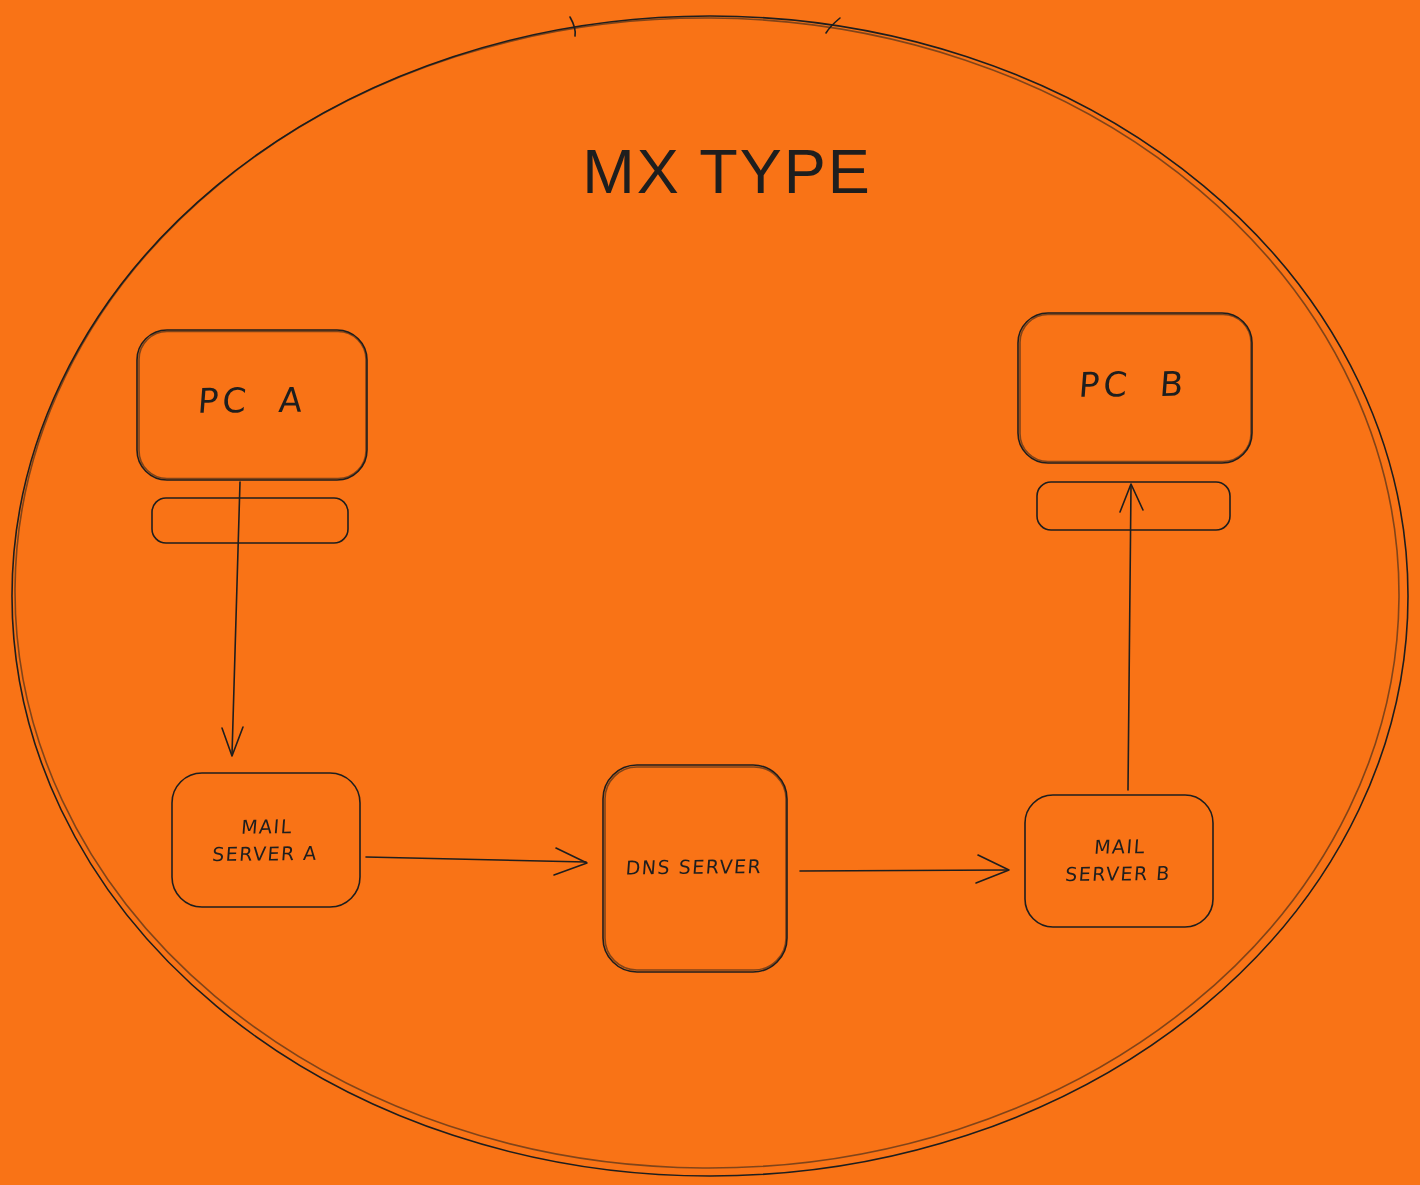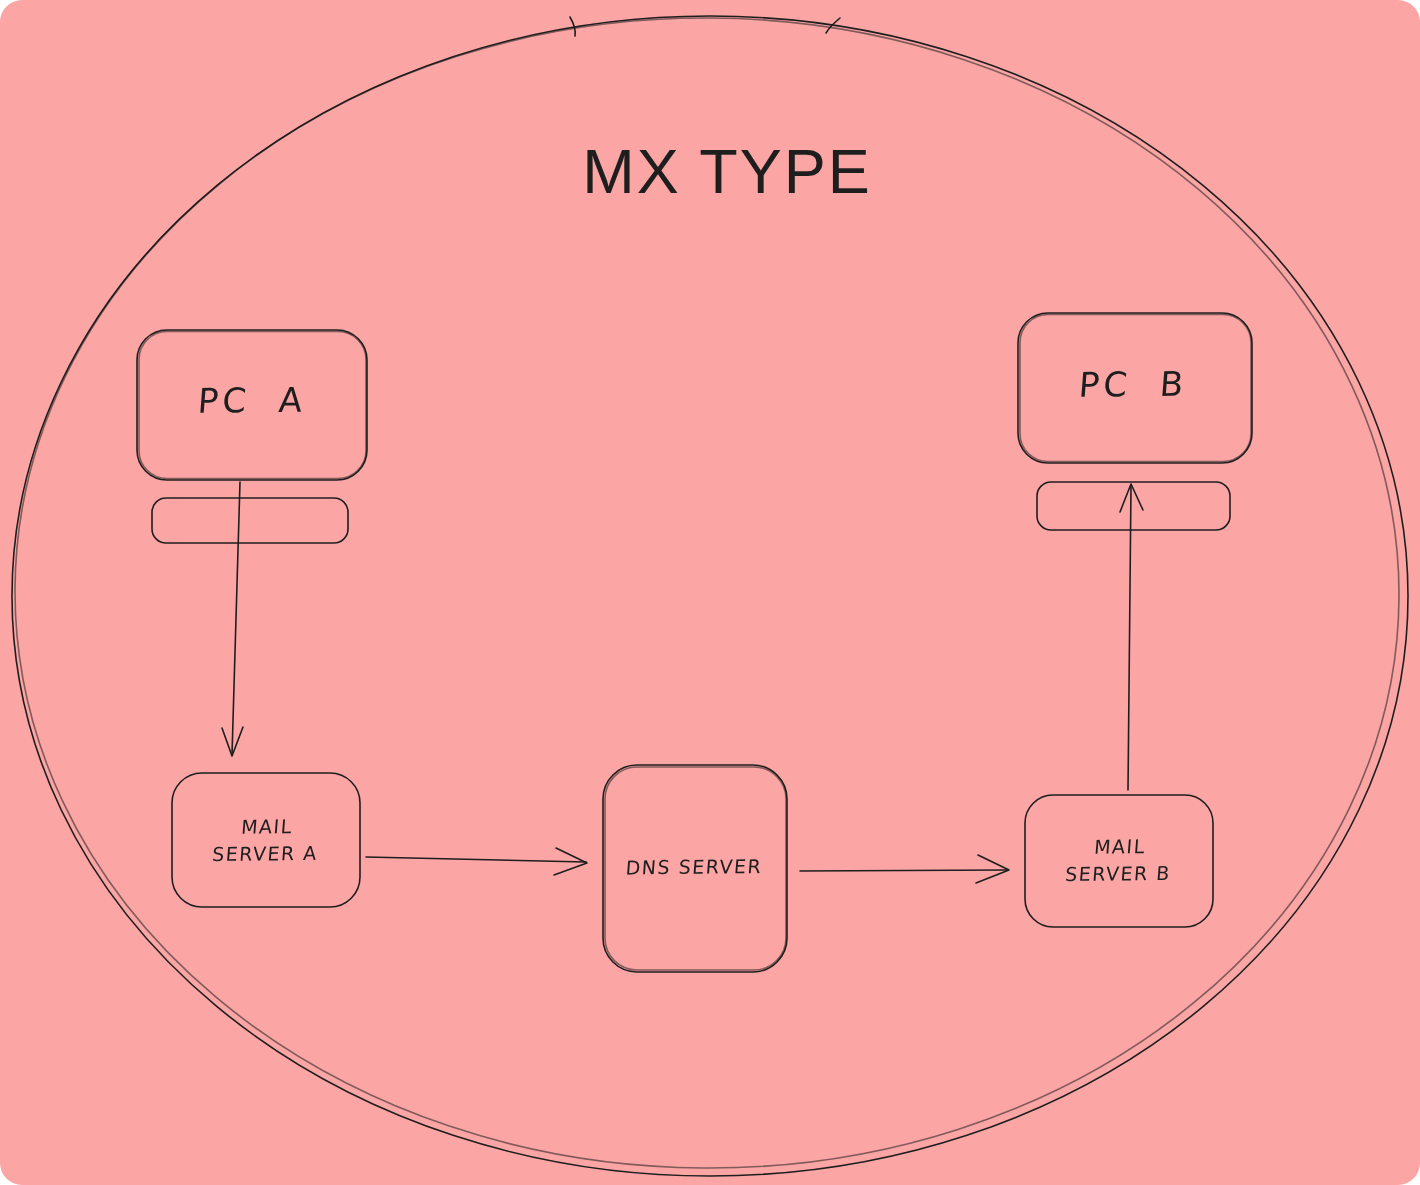--- a/index.html
+++ b/index.html
@@ -1,23 +1,22 @@
 <!DOCTYPE html>
 <html><head>
 <meta charset="utf-8">
 <style>
   html, body { margin: 0; padding: 0; background: #ffffff; }
   .canvas {
     position: relative;
     width: 1420px;
     height: 1185px;
-    background: #fca5a5;
+    background: #f97316;
     overflow: hidden;
     font-family: "Liberation Sans", sans-serif;
-    border-radius: 22px;
   }
   .canvas svg { position: absolute; left: 0; top: 0; }
   .label {
     position: absolute;
     transform: translate(-50%, -50%);
     color: #1e1e1e;
     white-space: nowrap;
     text-align: center;
     line-height: 1.4;
   }

